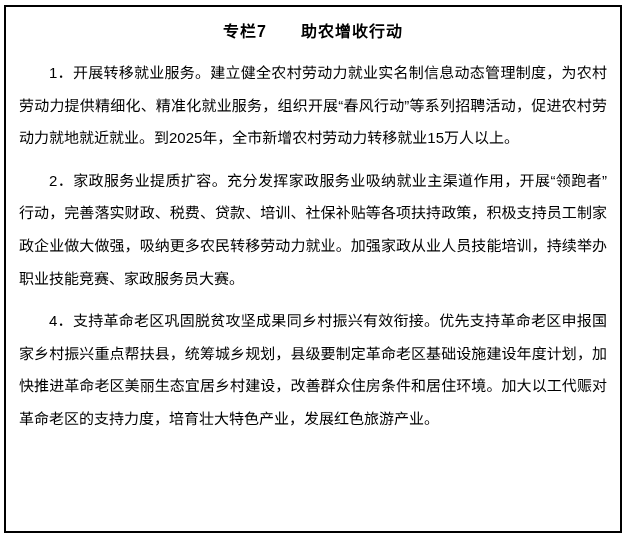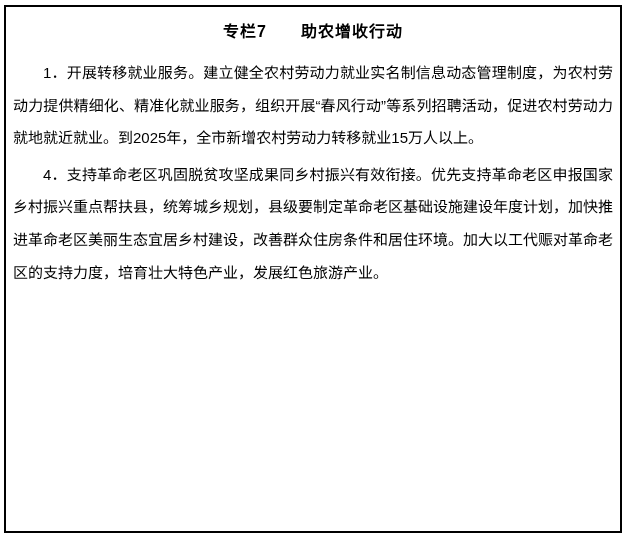--- a/index.html
+++ b/index.html
@@ -33,33 +33,34 @@
     font-size: 16px;
     line-height: 24px;
     font-weight: bold;
     text-align: center;
     letter-spacing: 1px;
   }
   .panel-body {
     margin: 0;
   }
   .panel-body p {
-    margin: 4px;
+    margin: 10px;
     font-size: 15px;
     line-height: 32.6px;
     text-align: justify;
     text-justify: inter-ideograph;
     text-indent: 2em;
     word-break: break-all;
   }
 </style>
 </head>
 <body>
 
 <div class="page">
   <div class="panel">
     <div class="panel-title">专栏7　　助农增收行动</div>
     <div class="panel-body">
       <p>1．开展转移就业服务。建立健全农村劳动力就业实名制信息动态管理制度，为农村劳动力提供精细化、精准化就业服务，组织开展“春风行动”等系列招聘活动，促进农村劳动力就地就近就业。到2025年，全市新增农村劳动力转移就业15万人以上。</p>
+      <p>2．家政服务业提质扩容。充分发挥家政服务业吸纳就业主渠道作用，开展“领跑者”行动，完善落实财政、税费、贷款、培训、社保补贴等各项扶持政策，积极支持员工制家政企业做大做强，吸纳更多农民转移劳动力就业。加强家政从业人员技能培训，持续举办职业技能竞赛、家政服务员大赛。</p>
       <p>4．支持革命老区巩固脱贫攻坚成果同乡村振兴有效衔接。优先支持革命老区申报国家乡村振兴重点帮扶县，统筹城乡规划，县级要制定革命老区基础设施建设年度计划，加快推进革命老区美丽生态宜居乡村建设，改善群众住房条件和居住环境。加大以工代赈对革命老区的支持力度，培育壮大特色产业，发展红色旅游产业。</p>
     </div>
   </div>
 </div>
 
 </body></html>

